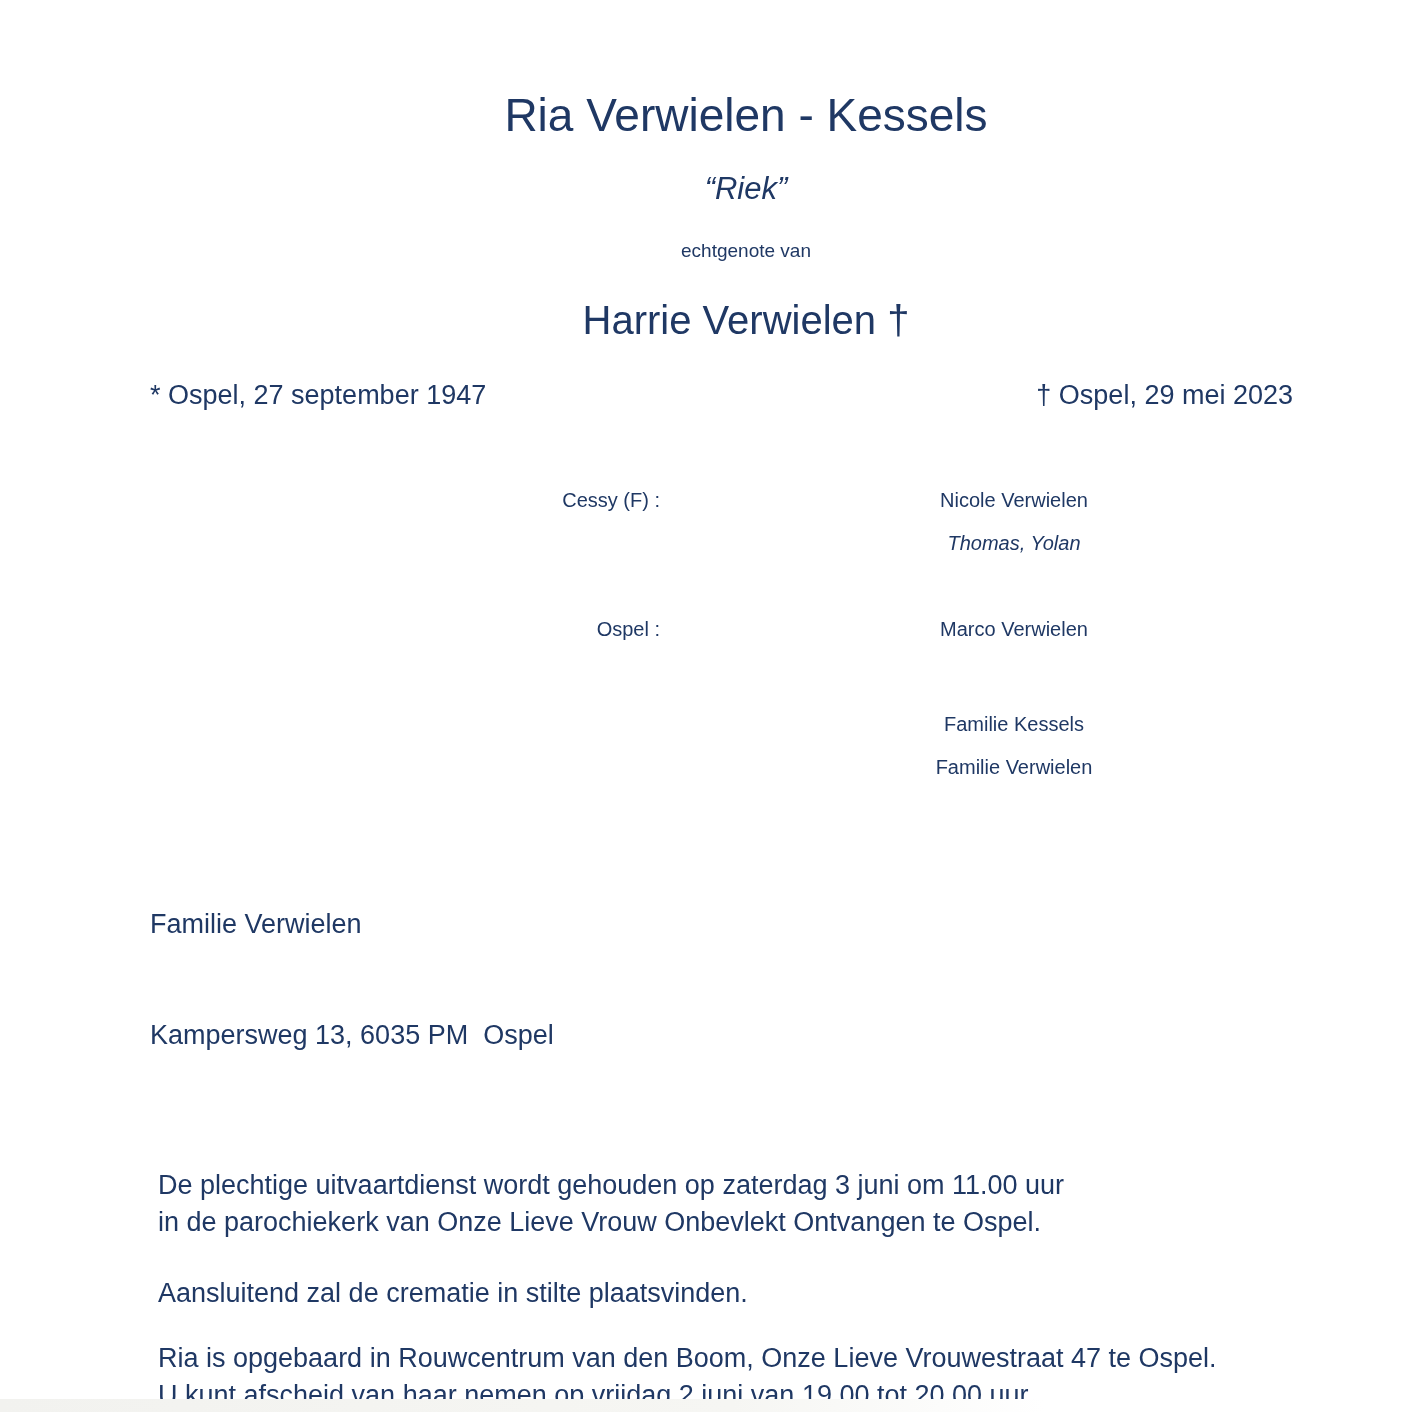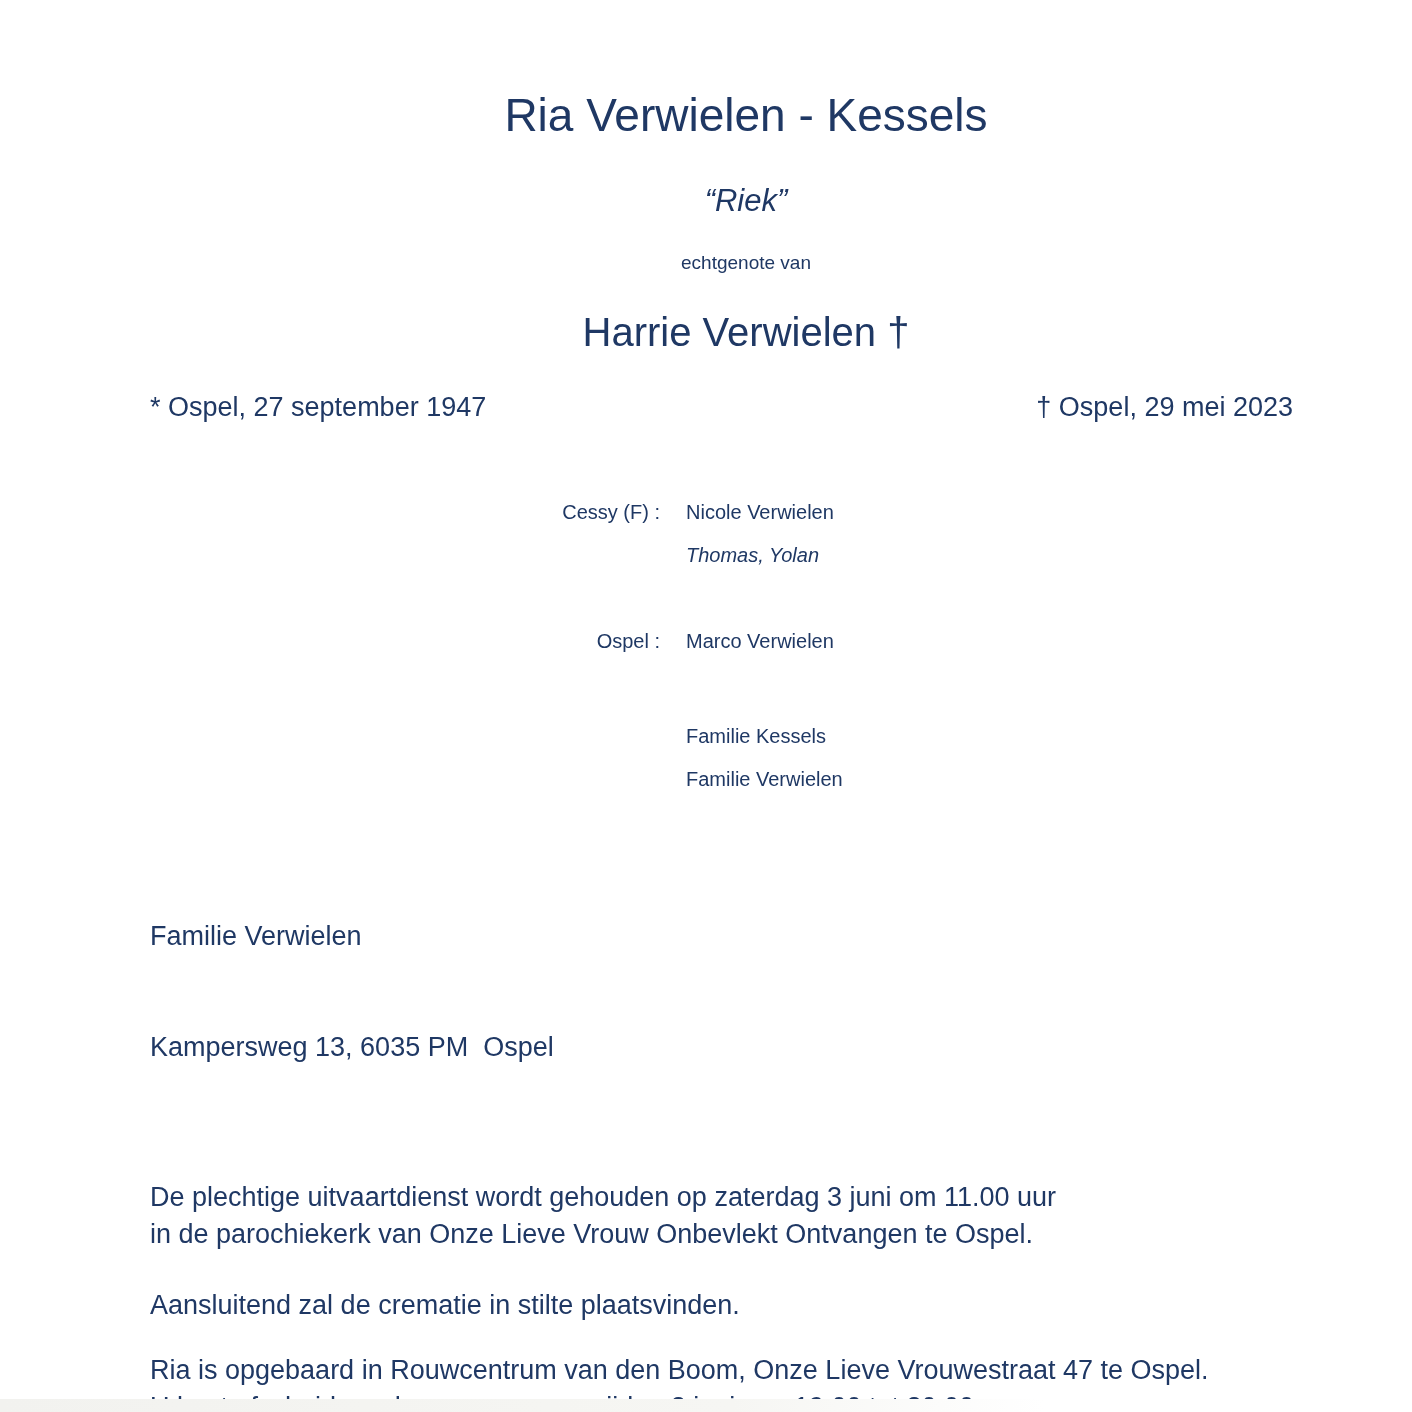--- a/index.html
+++ b/index.html
@@ -9,21 +9,21 @@
     height: 1412px;
     background: #ffffff;
     color: #1f3864;
     font-family: "Liberation Sans", sans-serif;
     overflow: hidden;
     box-sizing: border-box;
     padding: 0 70px 0 150px;
   }
   .header { text-align: center; padding-top: 92px; }
   .title    { font-size: 46px; line-height: 46px; }
-  .nickname { font-size: 31px; line-height: 31px; margin-top: 47px; font-style: italic; text-align: center; }
+  .nickname { font-size: 31px; line-height: 31px; margin-top: 35px; font-style: italic; text-align: center; }
   .relation { font-size: 19px; line-height: 27px; margin-top: 33px; }
   .spouse   { font-size: 40px; line-height: 40px; margin-top: 36px; }
 
   .dates {
     margin-top: 42px;
     font-size: 27px;
     line-height: 27px;
     display: flex;
     justify-content: space-between;
   }
@@ -33,34 +33,34 @@
     margin-top: 70px;
     font-size: 20px;
   }
   .family-row {
     display: grid;
     grid-template-columns: 510px 1fr;
     column-gap: 26px;
     line-height: 43px;
   }
   .family-row .flabel { text-align: right; }
-  .family-row .fname  { text-align: left; }
+  .family-row .fname  { text-align: center; }
   .family-row .italic { font-style: italic; }
   .family-spacer-1 { height: 43px; }
   .family-spacer-2 { height: 52px; }
 
   .address {
     margin-top: 43px;
     font-size: 27px;
     line-height: 37px;
     white-space: pre-wrap;
   }
 
   .content { font-size: 27px; line-height: 37px; }
-  .content p { margin: 0; }
+  .content p { margin: 8px; }
   .content .p1 { margin-top: 39px; }
   .content .p2 { margin-top: 34px; }
   .content .p3 { margin-top: 28px; }
 
   .scan-shadow {
     position: absolute;
     left: 0;
     bottom: 0;
     width: 1045px;
     height: 13px;

